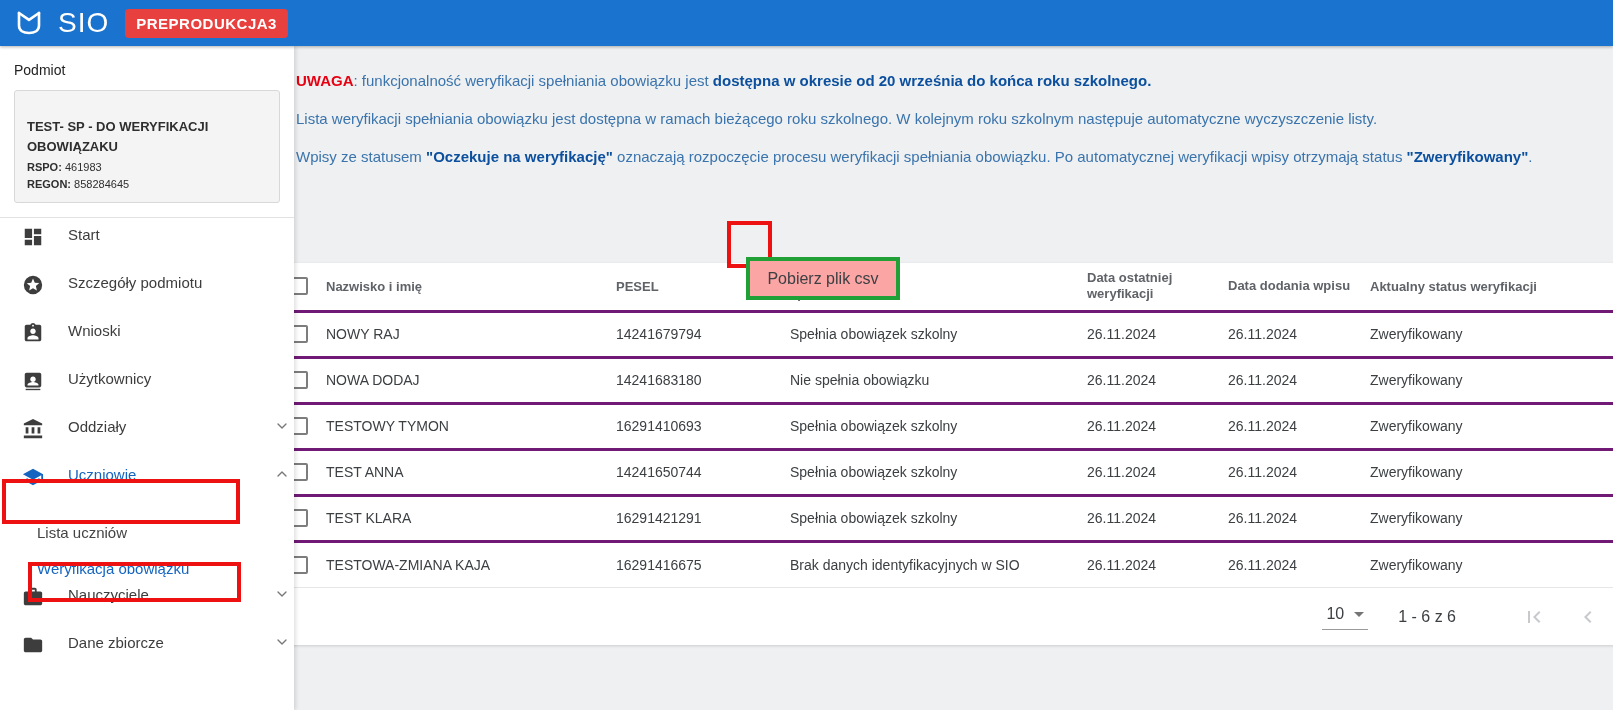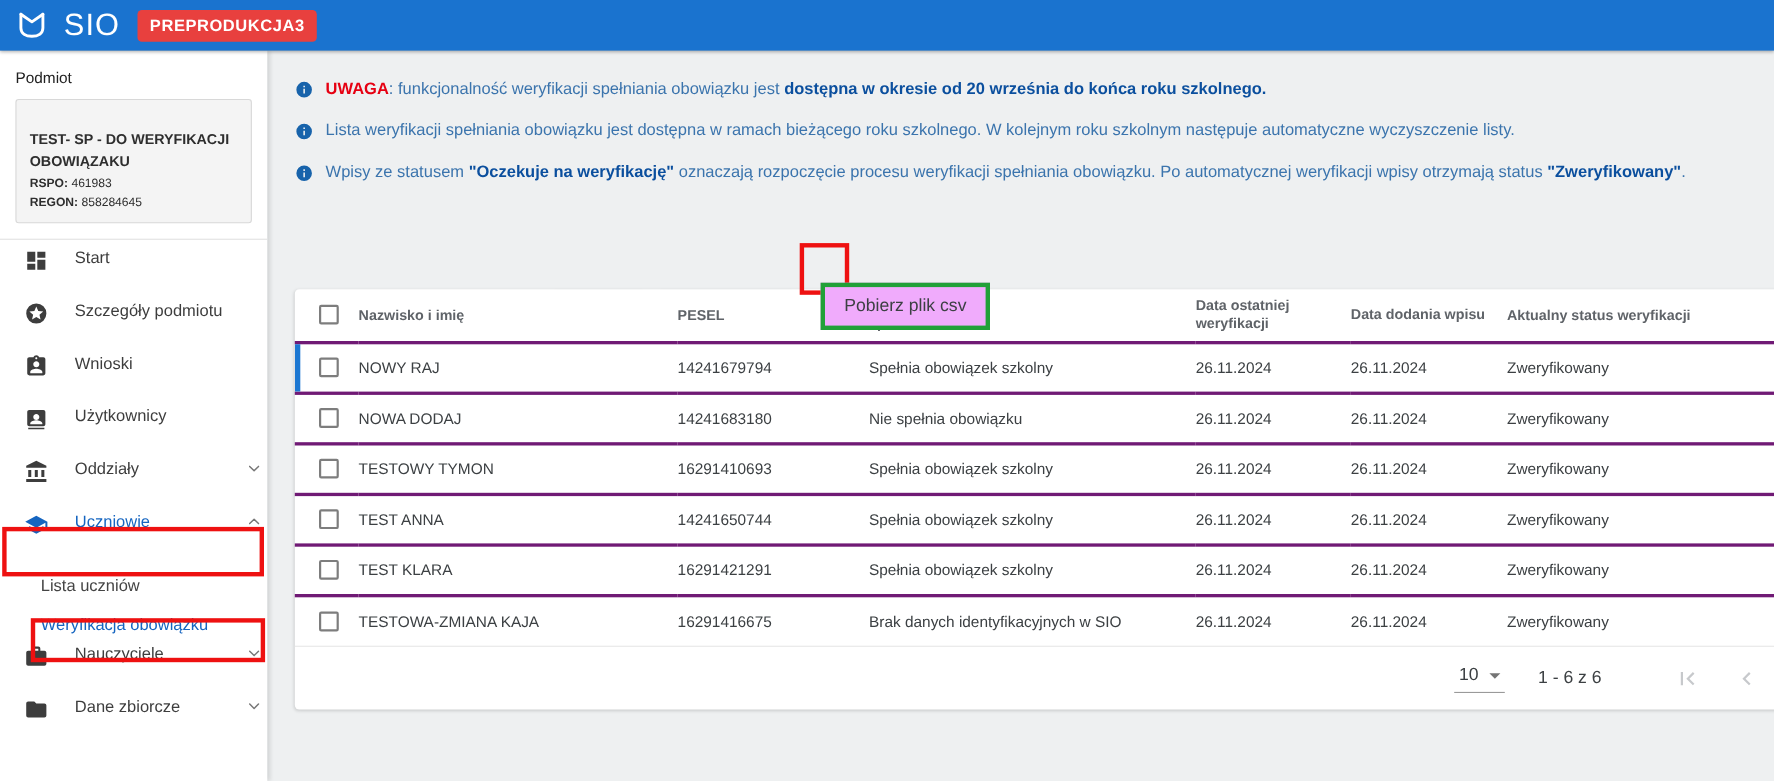--- a/index.html
+++ b/index.html
@@ -10,21 +10,21 @@
   .topbar { position:absolute; left:0; top:0; width:1613px; height:46px;
     background:#1a73cf; display:flex; align-items:center; padding:0 14px;
     box-shadow:0 1px 3px rgba(0,0,0,.3); z-index:30; }
   .logo { display:flex; align-items:center; gap:14px; }
   .logo svg { width:30px; height:30px; }
   .logo-text { color:#fff; font-size:28px; font-weight:500; letter-spacing:1px; line-height:1; }
   .env-badge { margin-left:16px; background:#e8403e; color:#fff; font-size:15px;
     font-weight:bold; padding:6px 11px; border-radius:4px; letter-spacing:.5px; }
 
   
-  .sidebar { position:absolute; left:0; top:46px; width:243px; height:664px;
+  .sidebar { position:absolute; left:0; top:46px; width:294px; height:664px;
     background:#fff; box-shadow:2px 0 4px rgba(0,0,0,.12); z-index:5; }
   .sidebar-section-label { padding:16px 14px 10px; font-size:14px; color:#222; font-weight:500; }
   .entity-card { margin:2px 14px 0; background:#f4f4f4; border:1px solid #d8d8d8;
     border-radius:3px; padding:10px 12px 12px; }
   .entity-name { font-size:13px; font-weight:bold; color:#2e2e2e; line-height:1.5;margin-top:16px; }
   .entity-line { margin-top:5px; font-size:11px; color:#2e2e2e; }
   .entity-line b { font-weight:bold; }
   .sidebar-divider { margin-top:14px; border-top:1px solid #e2e2e2; }
   .menu { padding-top:8px; }
   .menu-item { height:48px; display:flex; align-items:flex-start; padding:0 4px 0 22px;
@@ -96,21 +96,21 @@
     padding:2px 4px 6px; cursor:pointer; font-size:16px; }
   .page-size .caret { width:0; height:0; border-left:5px solid transparent;
     border-right:5px solid transparent; border-top:5px solid #757575; }
   .page-range { font-size:16px; margin:0 36px 0 30px; }
   .pager-icon { width:24px; height:24px; color:#c7c9cc; margin-left:30px; cursor:default; }
   .pager-icon svg { width:24px; height:24px; display:block; }
 
   
   .annot { position:absolute; border:4px solid #ee1111; z-index:40; pointer-events:none; }
   .tooltip-csv { position:absolute; left:746px; top:257px; width:154px; height:43px;
-    background:#f0abfc; border:4px solid #21a038; z-index:41; display:flex;
+    background:#fca5a5; border:4px solid #21a038; z-index:41; display:flex;
     align-items:center; justify-content:center; font-size:16px; color:#3c4043; }
 </style>
 </head>
 <body>
 
 <header class="topbar">
   <div class="logo">
     <svg viewBox="0 0 24 24" fill="none" stroke="#fff" stroke-width="2.1" stroke-linejoin="round" stroke-linecap="round">
         <path d="M4 4v10c0 4 3.6 6 8 6s8-2 8-6V4"></path>
         <path d="M4 4l8 5.5L20 4"></path>

